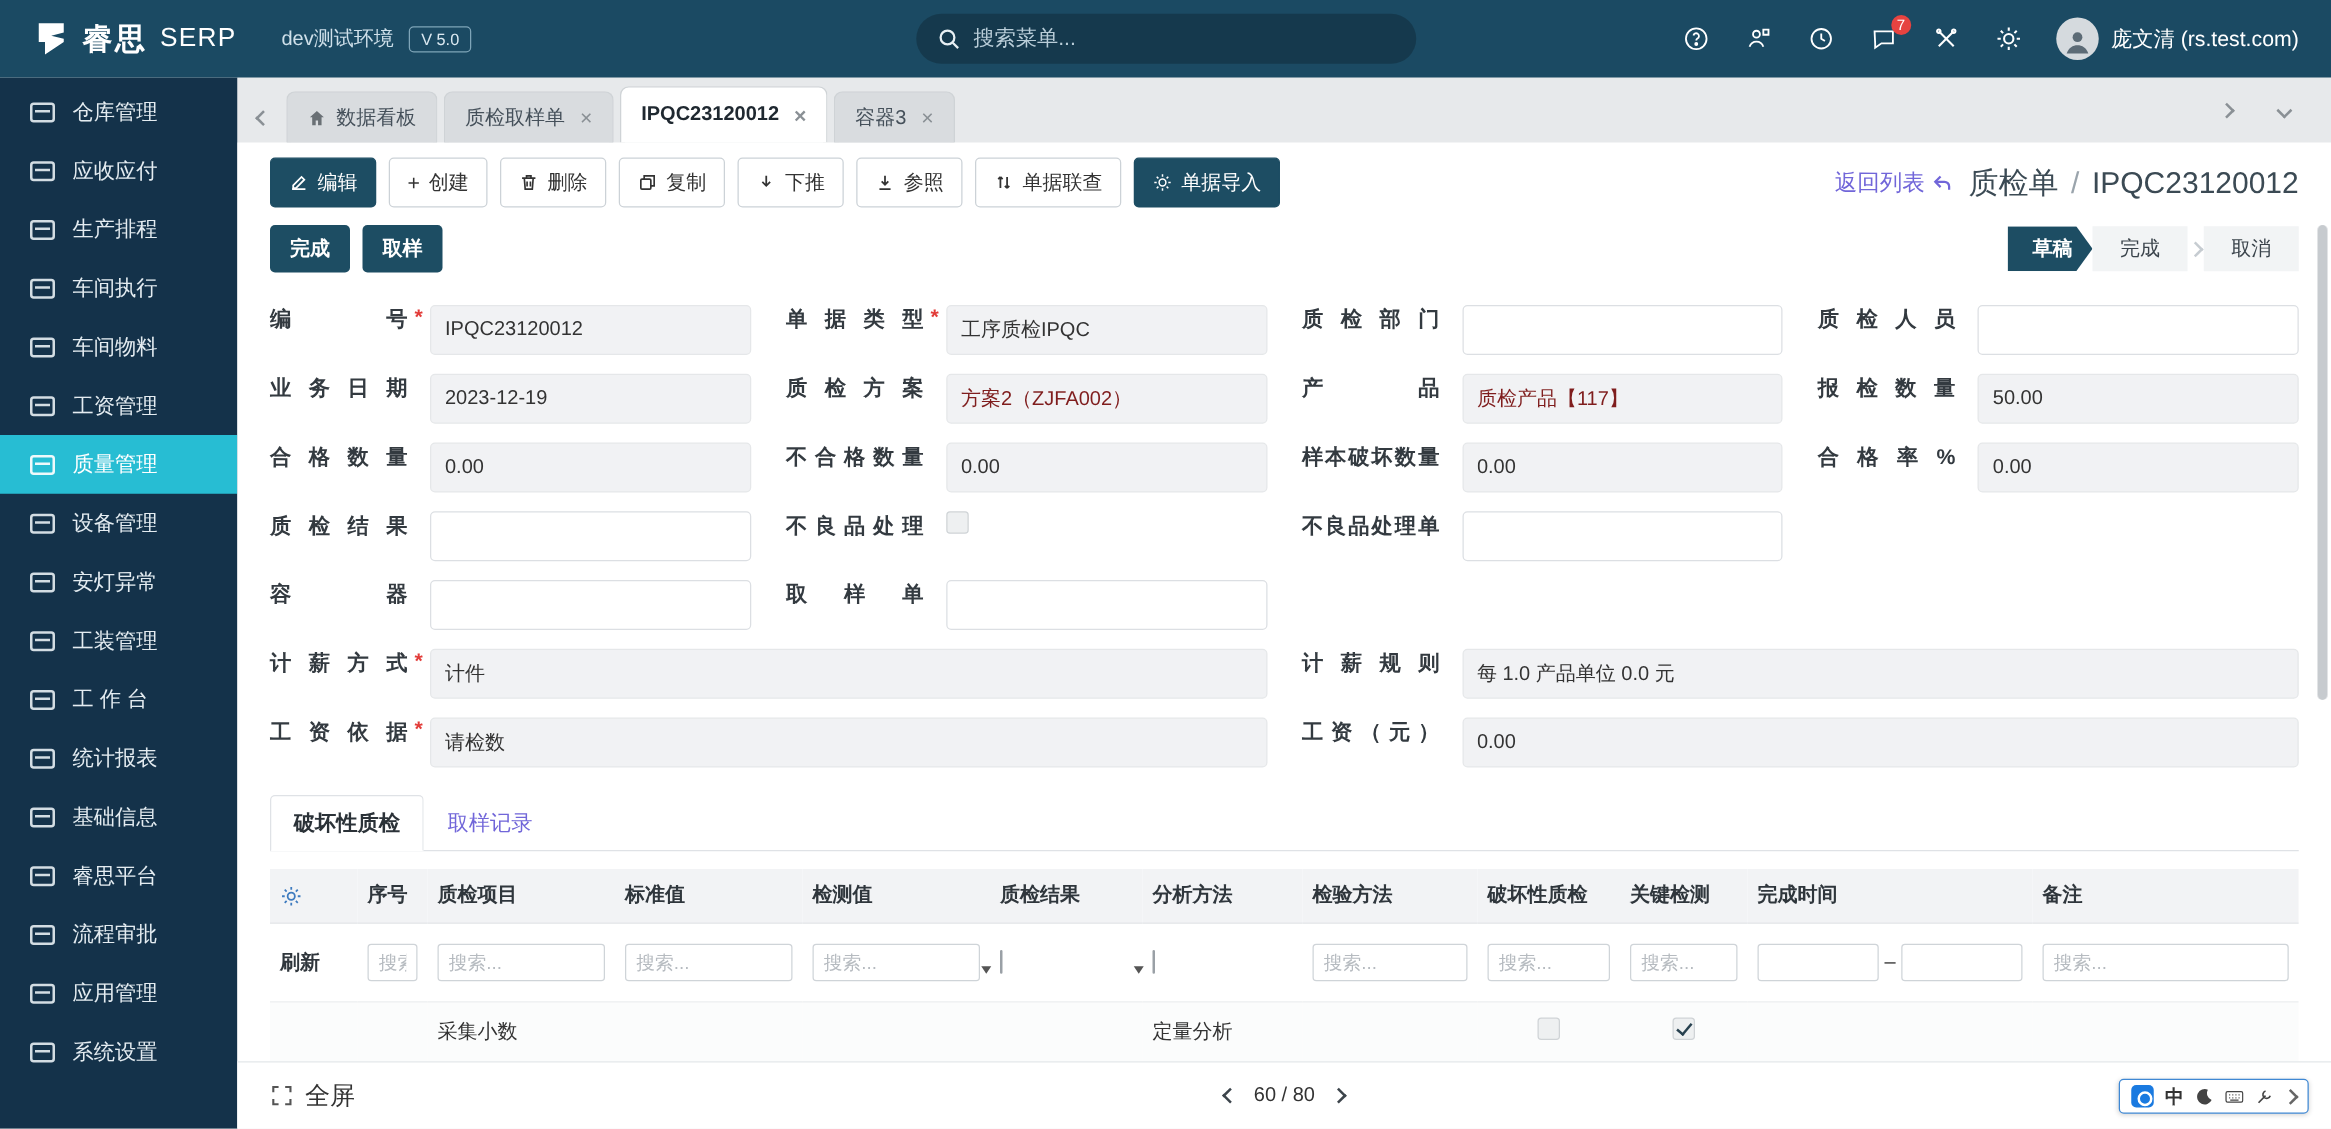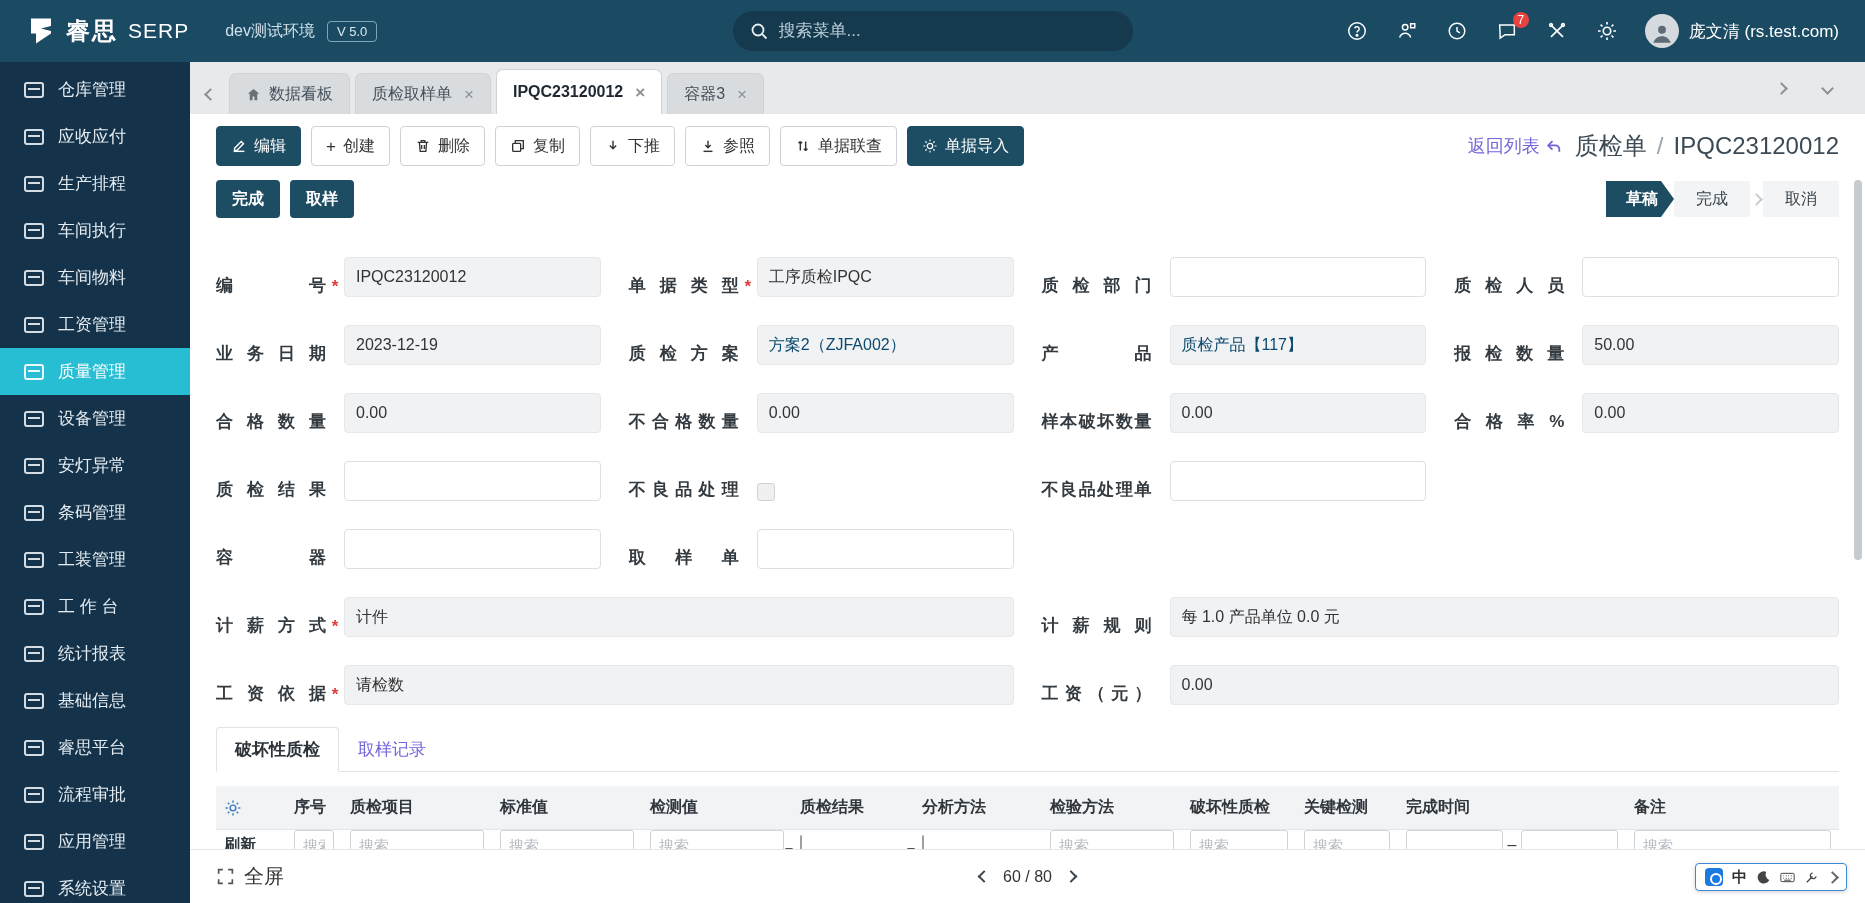--- a/index.html
+++ b/index.html
@@ -74,42 +74,42 @@
   .stepper { margin-left:auto; display:flex; align-items:center; height:36px; }
   .step-draft { background:#1d4d63; color:#fff; font-size:16px; font-weight:600; height:36px; display:flex; align-items:center; padding:0 16px 0 20px; clip-path:polygon(0 0, calc(100% - 13px) 0, 100% 50%, calc(100% - 13px) 100%, 0 100%); }
   .step { font-size:16px; color:#3a434b; padding:0 22px; display:flex; align-items:center; height:36px; background:#f2f4f5; }
   .step-sep { width:9px; height:9px; border-top:2px solid #c6ccd1; border-right:2px solid #c6ccd1; transform:rotate(45deg); margin:0 2px; background:transparent; }
 
   
   .content { flex:1; min-height:0; overflow:hidden; display:flex; flex-direction:column; }
 
   
   .form-grid { display:grid; grid-template-columns:repeat(4,1fr); column-gap:28px; row-gap:15px; padding:14px 26px 6px; }
-  .fcell { display:flex; align-items:flex-end; min-width:0;margin-top:13px; }
+  .fcell { display:flex; align-items:flex-start; min-width:0; }
   .fcell.c1 { grid-column:1 / span 1; }
   .fcell.w2a { grid-column:1 / span 2; }
   .fcell.w2b { grid-column:3 / span 2; }
   .flabel { display:block; width:110px; flex:0 0 110px; font-size:17px; font-weight:600; color:#333a40; text-align:justify; text-align-last:justify; }
   .star { width:18px; flex:0 0 18px; text-align:center; color:#e23c39; font-size:17px; font-weight:700; }
   .finput { flex:1; min-width:0; height:40px; border:1px solid #dcdfe3; border-radius:4px; background:#fff; padding:0 11px; font-size:16px; color:#333; font-family:inherit; outline:none; }
   .finput.ro { background:#f1f2f4; border-color:#e5e7e9; }
-  .finput.link { color:#0c4a6e; }
+  .finput.link { color:#7f1d1d; }
   .cb { width:18px; height:18px; border:1px solid #cfd3d6; background:#eef0f1; border-radius:3px; display:inline-block; position:relative; cursor:pointer; flex:0 0 auto; }
   .cb.checked::after { content:""; position:absolute; left:5px; top:1px; width:5px; height:10px; border-right:2px solid #27414f; border-bottom:2px solid #27414f; transform:rotate(40deg); }
 
   
   .dtabs { display:flex; align-items:flex-end; border-bottom:1px solid #dfe2e6; margin:16px 26px 0; }
   .dtab { padding:10px 18px; font-size:17px; color:#7166d9; cursor:pointer; border:1px solid transparent; margin-bottom:-1px; }
   .dtab.active { background:#fff; color:#2b3238; font-weight:600; border-color:#dfe2e6; border-bottom-color:#fff; border-radius:4px 4px 0 0; }
 
   
   .tbl-wrap { margin:14px 26px 0; overflow:hidden; }
   table { width:100%; border-collapse:collapse; table-layout:fixed; font-size:16px; }
   thead th { background:#f2f3f5; font-weight:700; color:#2f363c; text-align:left; padding:11px 8px; border-bottom:1px solid #e3e6e9; white-space:nowrap; }
-  td { padding:0 8px; border-bottom:1px solid #eceef0; color:#333; vertical-align:middle; }
+  td { padding:16px 8px; border-bottom:1px solid #eceef0; color:#333; vertical-align:middle; }
   tr.data-row td { padding:12px 8px; }
   tr.data-row.alt td { background:#fbfcfc; }
   .flt { width:100%; height:30px; border:1px solid #cfd4d8; border-radius:3px; padding:0 8px; font-size:15px; color:#333; font-family:inherit; outline:none; }
   .flt::placeholder { color:#b6bbc0; }
   .fsel { width:100%; height:30px; border:1px solid #9aa0a6; border-radius:3px; background:#fff; position:relative; cursor:pointer; }
   .fsel::after { content:""; position:absolute; right:8px; top:12px; border:4px solid transparent; border-top:6px solid #555; }
   .refresh { font-weight:700; font-size:16px; color:#2f363c; cursor:pointer; }
   .gear18 { width:18px; height:18px; display:block; }
   .daterange { display:flex; align-items:center; gap:5px; }
   .daterange .flt { flex:1; min-width:0; }
@@ -244,24 +244,20 @@
       <div class="side-item">
           <span class="icn"></span>
           <span>设备管理</span>
         </div>
       <div class="side-item">
           <span class="icn"></span>
           <span>安灯异常</span>
         </div>
       <div class="side-item">
           <span class="icn"></span>
-          <span>条码管理</span>
-        </div>
-      <div class="side-item">
-          <span class="icn"></span>
           <span>工装管理</span>
         </div>
       <div class="side-item">
           <span class="icn"></span>
           <span>工 作 台</span>
         </div>
       <div class="side-item">
           <span class="icn"></span>
           <span>统计报表</span>
         </div>

